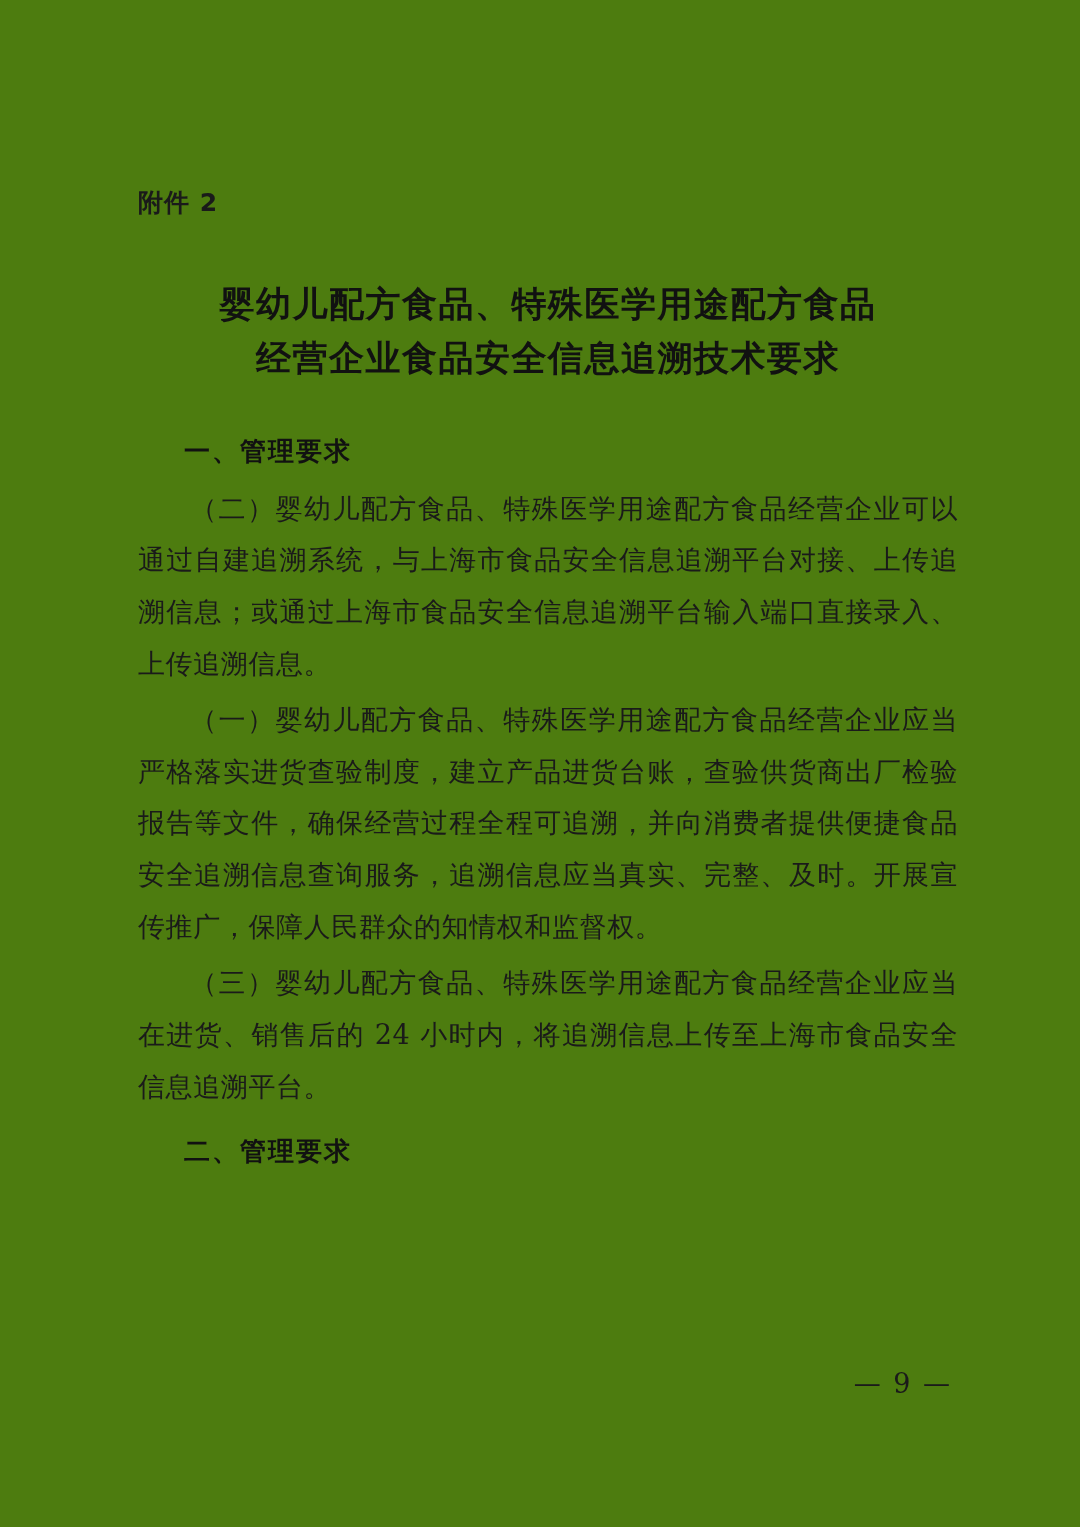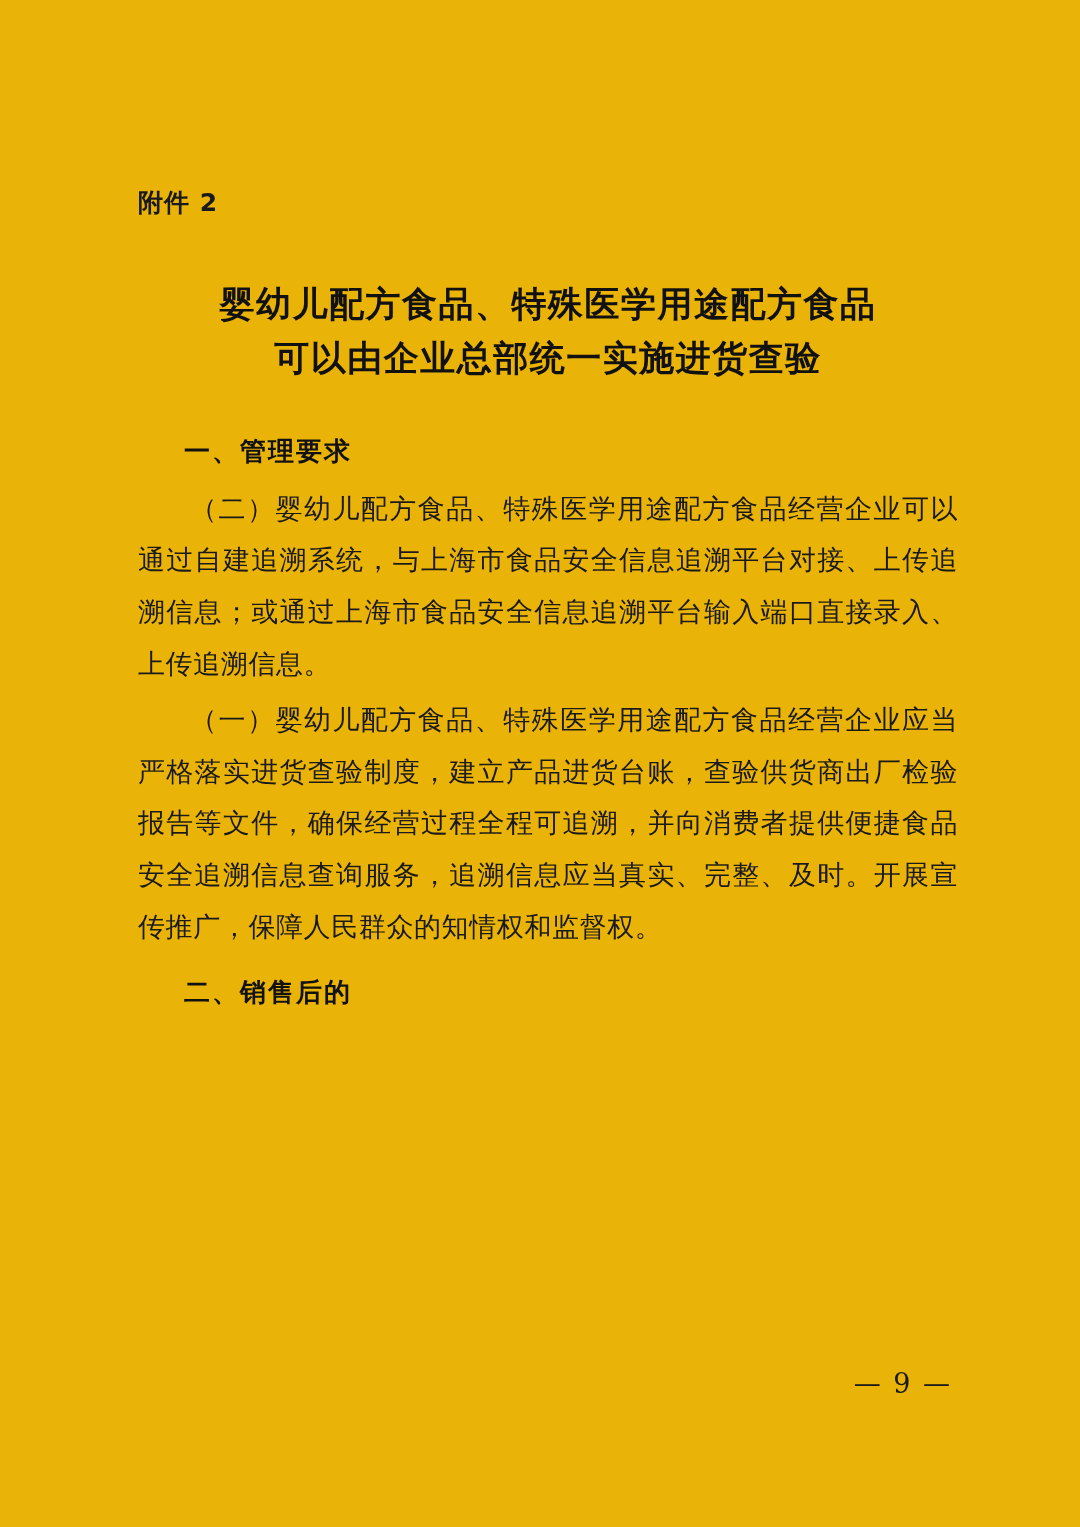--- a/index.html
+++ b/index.html
@@ -4,21 +4,21 @@
 <style>
   html, body {
     margin: 0;
     padding: 0;
     background: #ffffff;
   }
   .page {
     position: relative;
     width: 1080px;
     height: 1527px;
-    background: #eab308;
+    background: #4d7c0f;
     box-sizing: border-box;
     font-family: "DejaVu Serif", serif;
     color: #1a1a1a;
     overflow: hidden;
   }
   .content {
     position: absolute;
     left: 138px;
     top: 186px;
     width: 820px;
@@ -81,29 +81,30 @@
 </head>
 <body>
 
 <div class="page">
   <div class="content">
 
     <div class="attachment-label">附件 2</div>
 
     <h1 class="doc-title">
       <span class="line">婴幼儿配方食品、特殊医学用途配方食品</span>
-      <span class="line">可以由企业总部统一实施进货查验</span>
+      <span class="line">经营企业食品安全信息追溯技术要求</span>
     </h1>
 
     <h2 class="section-heading">一、管理要求</h2>
 
     <p class="para">（二）婴幼儿配方食品、特殊医学用途配方食品经营企业可以通过自建追溯系统，与上海市食品安全信息追溯平台对接、上传追溯信息；或通过上海市食品安全信息追溯平台输入端口直接录入、上传追溯信息。</p>
 
     <p class="para">（一）婴幼儿配方食品、特殊医学用途配方食品经营企业应当严格落实进货查验制度，建立产品进货台账，查验供货商出厂检验报告等文件，确保经营过程全程可追溯，并向消费者提供便捷食品安全追溯信息查询服务，追溯信息应当真实、完整、及时。开展宣传推广，保障人民群众的知情权和监督权。</p>
 
+    <p class="para">（三）婴幼儿配方食品、特殊医学用途配方食品经营企业应当在进货、销售后的 24 小时内，将追溯信息上传至上海市食品安全信息追溯平台。</p>
 
 
-    <h2 class="section-heading second">二、销售后的</h2>
+    <h2 class="section-heading second">二、管理要求</h2>
 
   </div>
 
   <div class="page-number">— 9 —</div>
 </div>
 
 </body></html>

